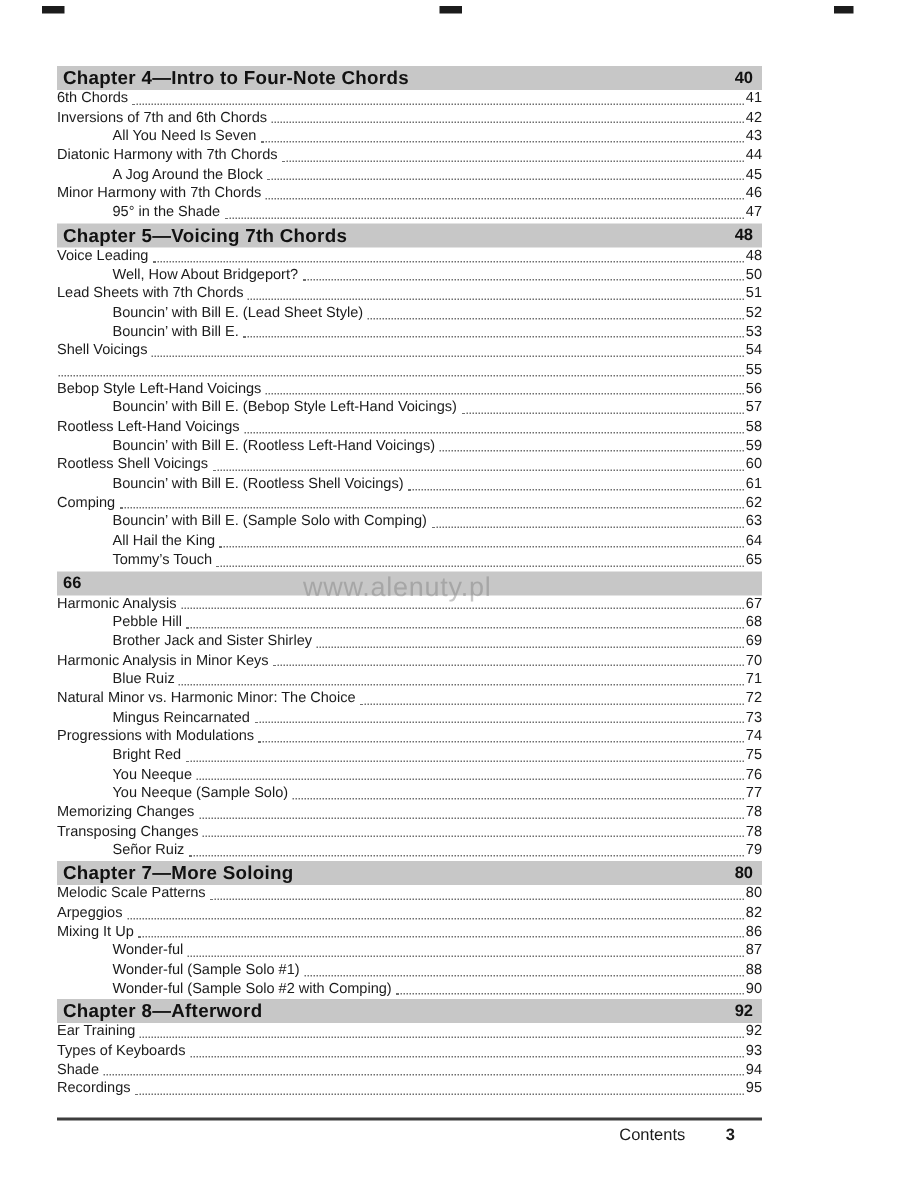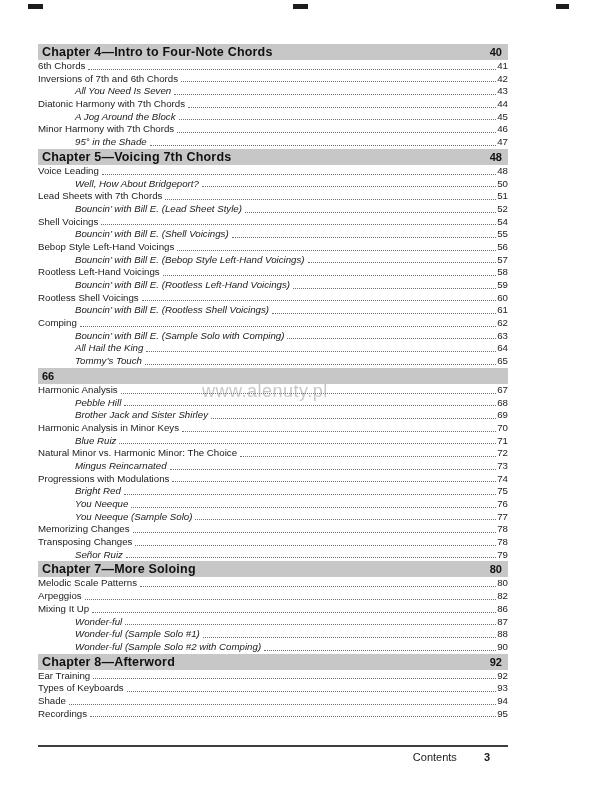--- a/index.html
+++ b/index.html
@@ -62,21 +62,20 @@
     line-height: 12.7px;
     font-size: 9.7px;
     color: #1b1b1b;
   }
   .toc-row .entry-label {
     white-space: nowrap;
     padding-right: 2px;
   }
   .toc-row.sub .entry-label {
     margin-left: 37px;
-    font-style: italic;
   }
   .toc-row .leader {
     flex: 1;
     height: 1px;
     align-self: flex-end;
     margin: 0 1px 3px 1px;
     border-bottom: 1px dotted #6f6f6f;
   }
   .toc-row .entry-page {
     white-space: nowrap;
@@ -184,27 +183,31 @@
         <div class="toc-row">
           <span class="entry-label">Lead Sheets with 7th Chords</span>
           <span class="leader"></span>
           <span class="entry-page">51</span>
         </div>
         <div class="toc-row sub">
           <span class="entry-label">Bouncin’ with Bill E. (Lead Sheet Style)</span>
           <span class="leader"></span>
           <span class="entry-page">52</span>
         </div>
+        <div class="toc-row sub">
+          <span class="entry-label">Bouncin’ with Bill E.</span>
+          <span class="leader"></span>
+          <span class="entry-page">53</span>
+        </div>
         <div class="toc-row">
           <span class="entry-label">Shell Voicings</span>
           <span class="leader"></span>
           <span class="entry-page">54</span>
         </div>
         <div class="toc-row sub">
-          <span class="entry-label">Bouncin’ with Bill E. (Shell Voicings)</span>
           <span class="leader"></span>
           <span class="entry-page">55</span>
         </div>
         <div class="toc-row">
           <span class="entry-label">Bebop Style Left-Hand Voicings</span>
           <span class="leader"></span>
           <span class="entry-page">56</span>
         </div>
         <div class="toc-row sub">
           <span class="entry-label">Bouncin’ with Bill E. (Bebop Style Left-Hand Voicings)</span>

